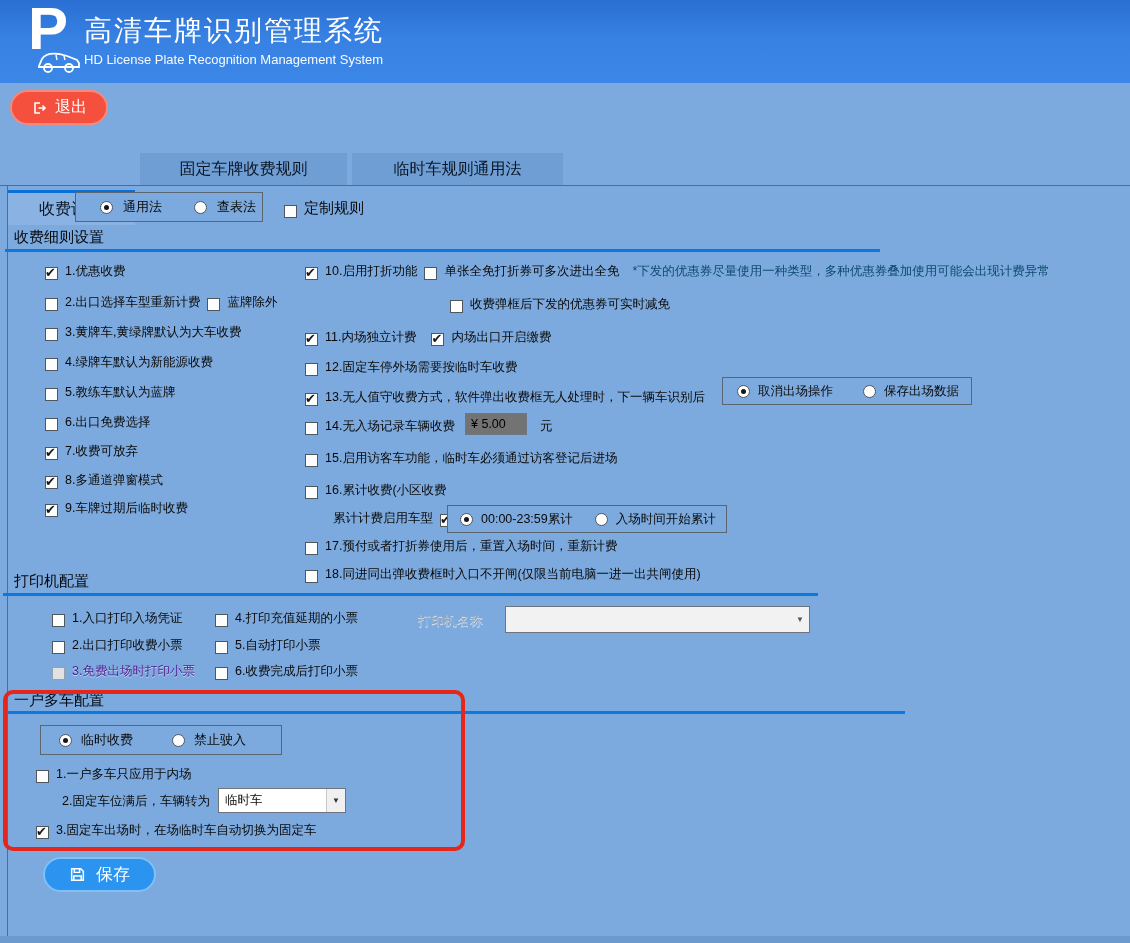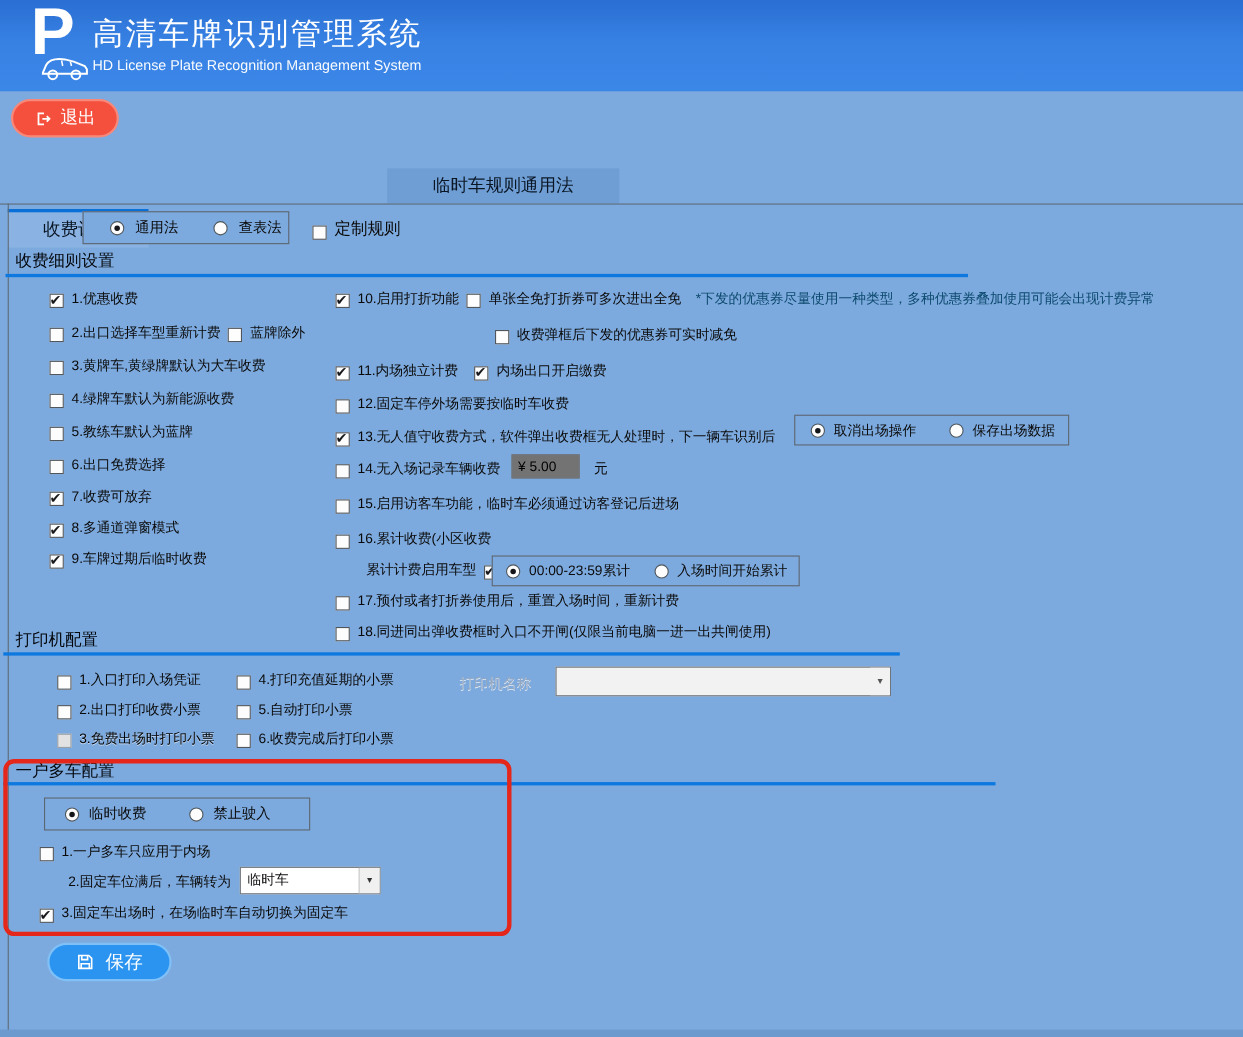--- a/index.html
+++ b/index.html
@@ -54,21 +54,21 @@
   .yinput{position:absolute;width:62px;height:22px;border:1px solid #70777e;background:#737373;
     font-size:12.5px;padding:0 5px;box-sizing:border-box;font-family:"Liberation Sans",sans-serif;}
 
   .combo{position:absolute;background:#fff;border:1px solid #6e757c;display:flex;align-items:center;
     box-sizing:border-box;font-size:12.5px;color:#0a0a0a;padding-left:6px;cursor:pointer;}
   .combo .arrow-btn{margin-left:auto;width:18px;height:100%;display:flex;align-items:center;
     justify-content:center;font-size:8px;color:#333;background:#f0f0f0;border-left:1px solid #c9c9c9;}
   .combo.gray{background:#f2f2f2;}
   .combo.gray .arrow-btn{background:#f2f2f2;border-left:none;color:#555;}
 
-  .row.disabled .lbl{color:#000000;text-shadow:0 1px 0 rgba(255,255,255,.55);}
+  .row.disabled .lbl{color:#4c1d95;text-shadow:0 1px 0 rgba(255,255,255,.55);}
   .row.disabled .cb{background:#e2e2e2;border-color:#98a0a8;}
   .emboss{position:absolute;font-size:13px;color:#93a7c0;text-shadow:0 1px 0 rgba(255,255,255,.8);}
 
   .redbox{position:absolute;left:3px;top:690px;width:462px;height:161px;border:4px solid #e5261b;
     border-radius:10px;box-sizing:border-box;pointer-events:none;z-index:5;}
 </style>
 </head>
 <body>
 
 <div class="page">
@@ -93,20 +93,23 @@
         <path d="M9 3 H4 V13 H9" stroke="#fff" stroke-width="1.6"></path>
         <path d="M7.5 8 H14 M11.5 5.5 L14 8 L11.5 10.5" stroke="#fff" stroke-width="1.6"></path>
       </svg>
     </span>
     <span>退出</span>
   </div>
 
   <div class="tab active" style="left:7px;width:128px;">
     <span>收费设置</span>
   </div>
+  <div class="tab" style="left:140px;width:207px;">
+    <span>固定车牌收费规则</span>
+  </div>
   <div class="tab" style="left:352px;width:211px;">
     <span>临时车规则通用法</span>
   </div>
 
   <div class="hline" style="left:0;top:185px;width:1130px;"></div>
   <div class="vline" style="left:7px;top:185px;height:758px;"></div>
 
   <div class="gbox" style="left:75px;top:192px;width:188px;height:30px;padding-left:24px;gap:10px;">
     <span class="rb checked"></span>
     <span class="lbl" style="font-size:13px;">通用法</span>

